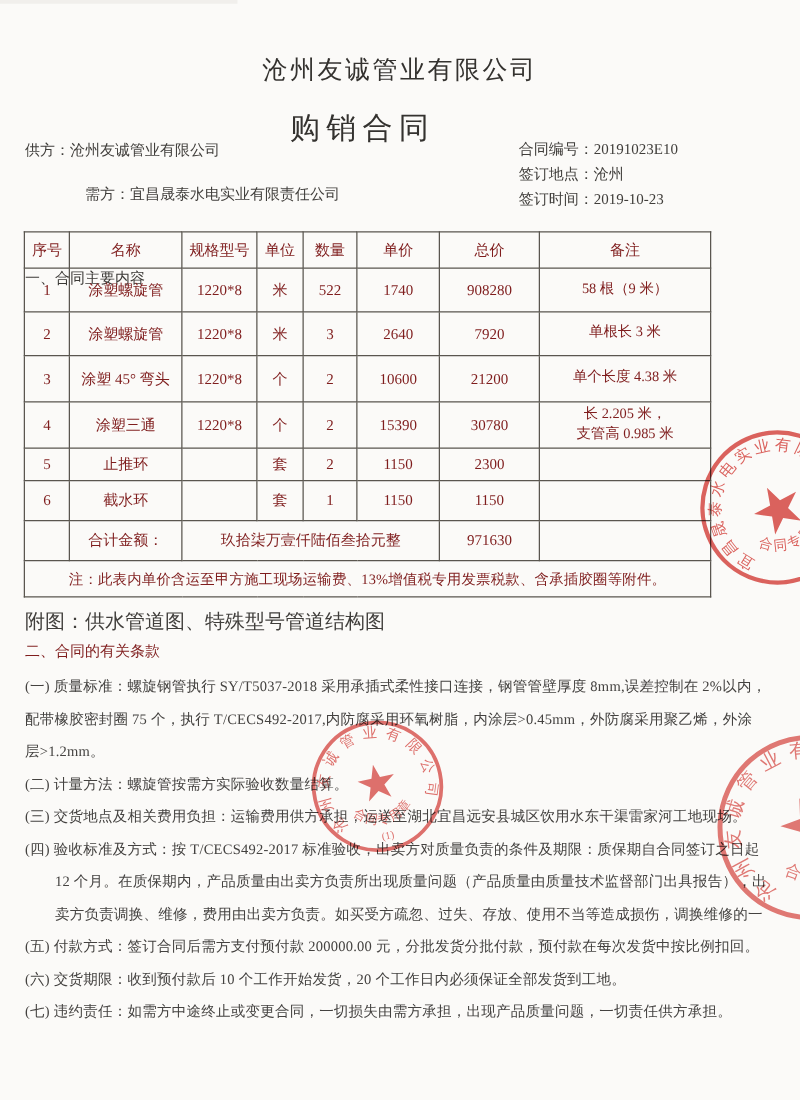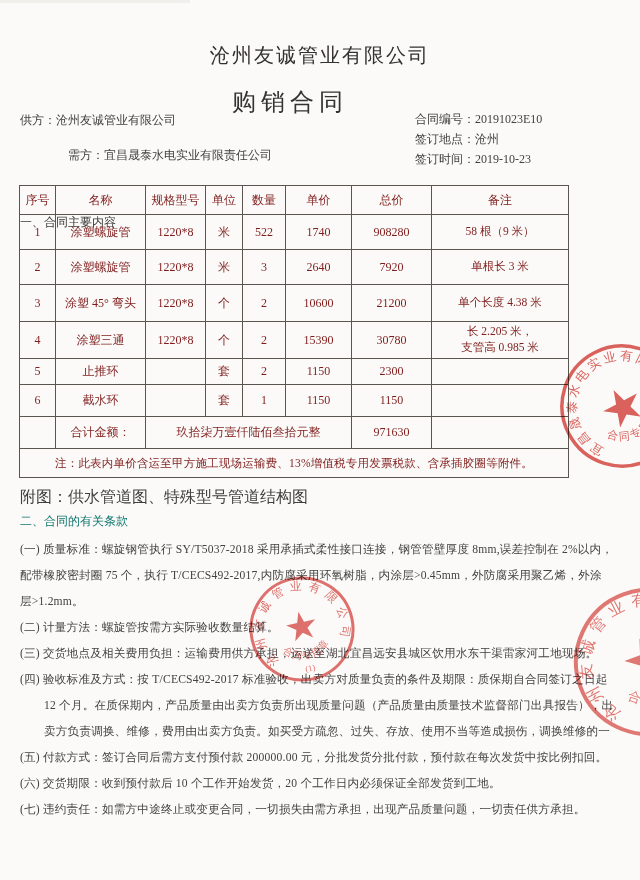--- a/index.html
+++ b/index.html
@@ -24,21 +24,21 @@
     border-collapse:collapse;table-layout:fixed;
     font-size:12px;color:#7f1d1d;
   }
   table.goods th,table.goods td{
     border:1px solid #5a564f;font-weight:normal;text-align:center;
     padding:0 2px;overflow:hidden;
   }
   td.remark{white-space:pre-line;line-height:1.35;font-size:11.5px;}
   td.note-cell{text-align:left;font-size:11.5px;padding:4px 7px;letter-spacing:0.2px;}
   .attach-line{left:20px;top:487px;font-size:16px;}
-  .sec2{left:20px;top:513px;font-size:12px;color:#0f766e;}
+  .sec2{left:20px;top:513px;font-size:12px;color:#7f1d1d;}
   .clauses{left:20px;top:537px;width:606px;font-size:11.6px;color:#444240;}
   .clauses .cl{height:26px;line-height:26px;white-space:nowrap;letter-spacing:0.2px;}
   .clauses .indent{padding-left:24px;}
   .stamp{position:absolute;mix-blend-mode:multiply;pointer-events:none;}
   .st-a{left:552px;top:336px;opacity:0.82;}
   .st-b{left:246px;top:573px;opacity:0.74;}
   .st-c{left:566px;top:580px;opacity:0.70;}
 </style>
 </head>
 <body>

